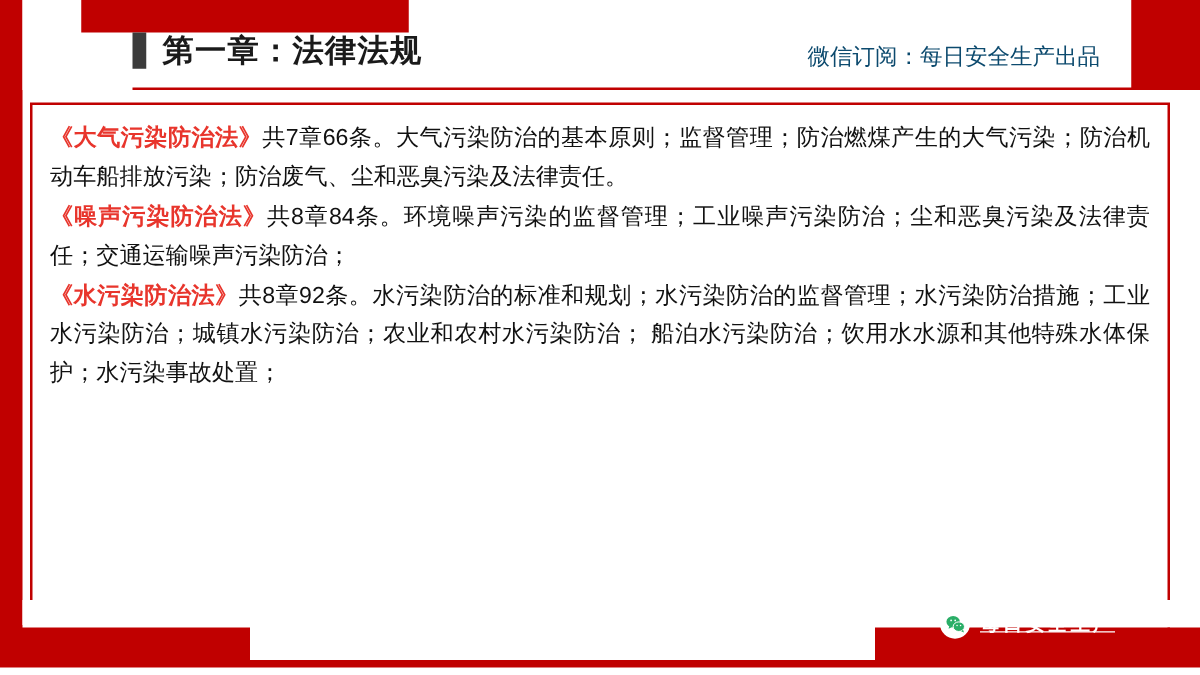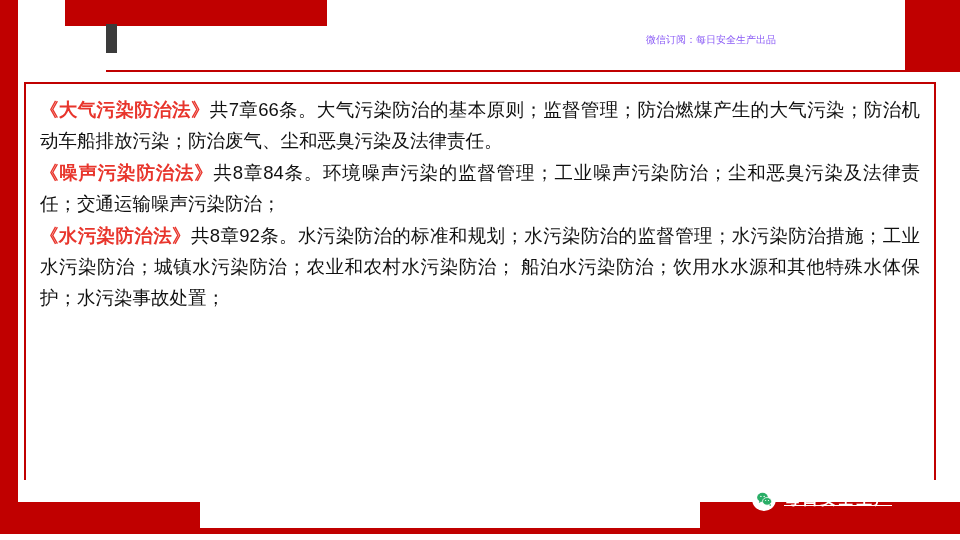--- a/index.html
+++ b/index.html
@@ -54,22 +54,22 @@
   .title-text {
     font-size: 25px;
     font-weight: bold;
     color: #1a1a1a;
     letter-spacing: 1px;
     white-space: nowrap;
   }
   .header-sub {
     position: absolute;
     left: 628px; top: 33px;
-    font-size: 10px;
-    color: #8b5cf6;
+    font-size: 18px;
+    color: #0c4a6e;
     white-space: nowrap;
   }
   .header-rule {
     position: absolute;
     left: 88px; top: 70px;
     width: 817px; height: 2px;
     background: #c00000;
   }
   
   .content-box {
@@ -154,20 +154,21 @@
 <body>
 
 <div class="slide">
 
   <div class="left-bar"></div>
 
   <div class="header">
     <div class="header-red-block"></div>
     <div class="title-wrap">
       <div class="title-marker"></div>
+      <div class="title-text">第一章：法律法规</div>
     </div>
     <div class="header-sub">微信订阅：每日安全生产出品</div>
     <div class="header-rule"></div>
   </div>
   <div class="header-red-right"></div>
 
   <div class="content-box">
     <p class="para">
       <span class="law-name">《大气污染防治法》</span><span>共7章66条。大气污染防治的基本原则；监督管理；防治燃煤产生的大气污染；防治机动车船排放污染；防治废气、尘和恶臭污染及法律责任。</span>
     </p>

